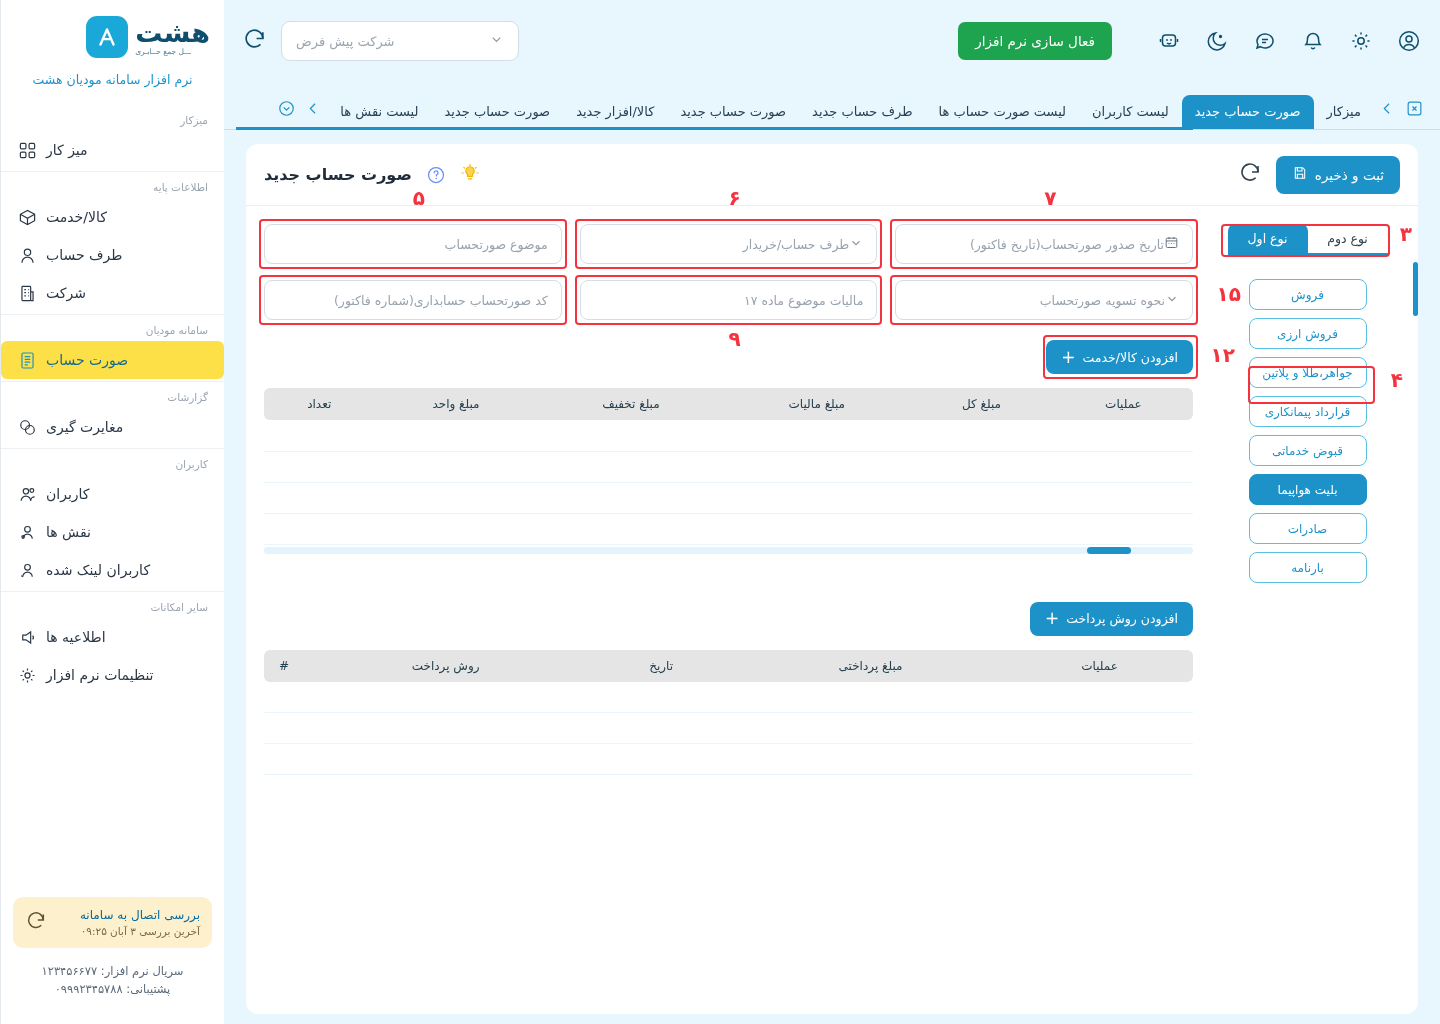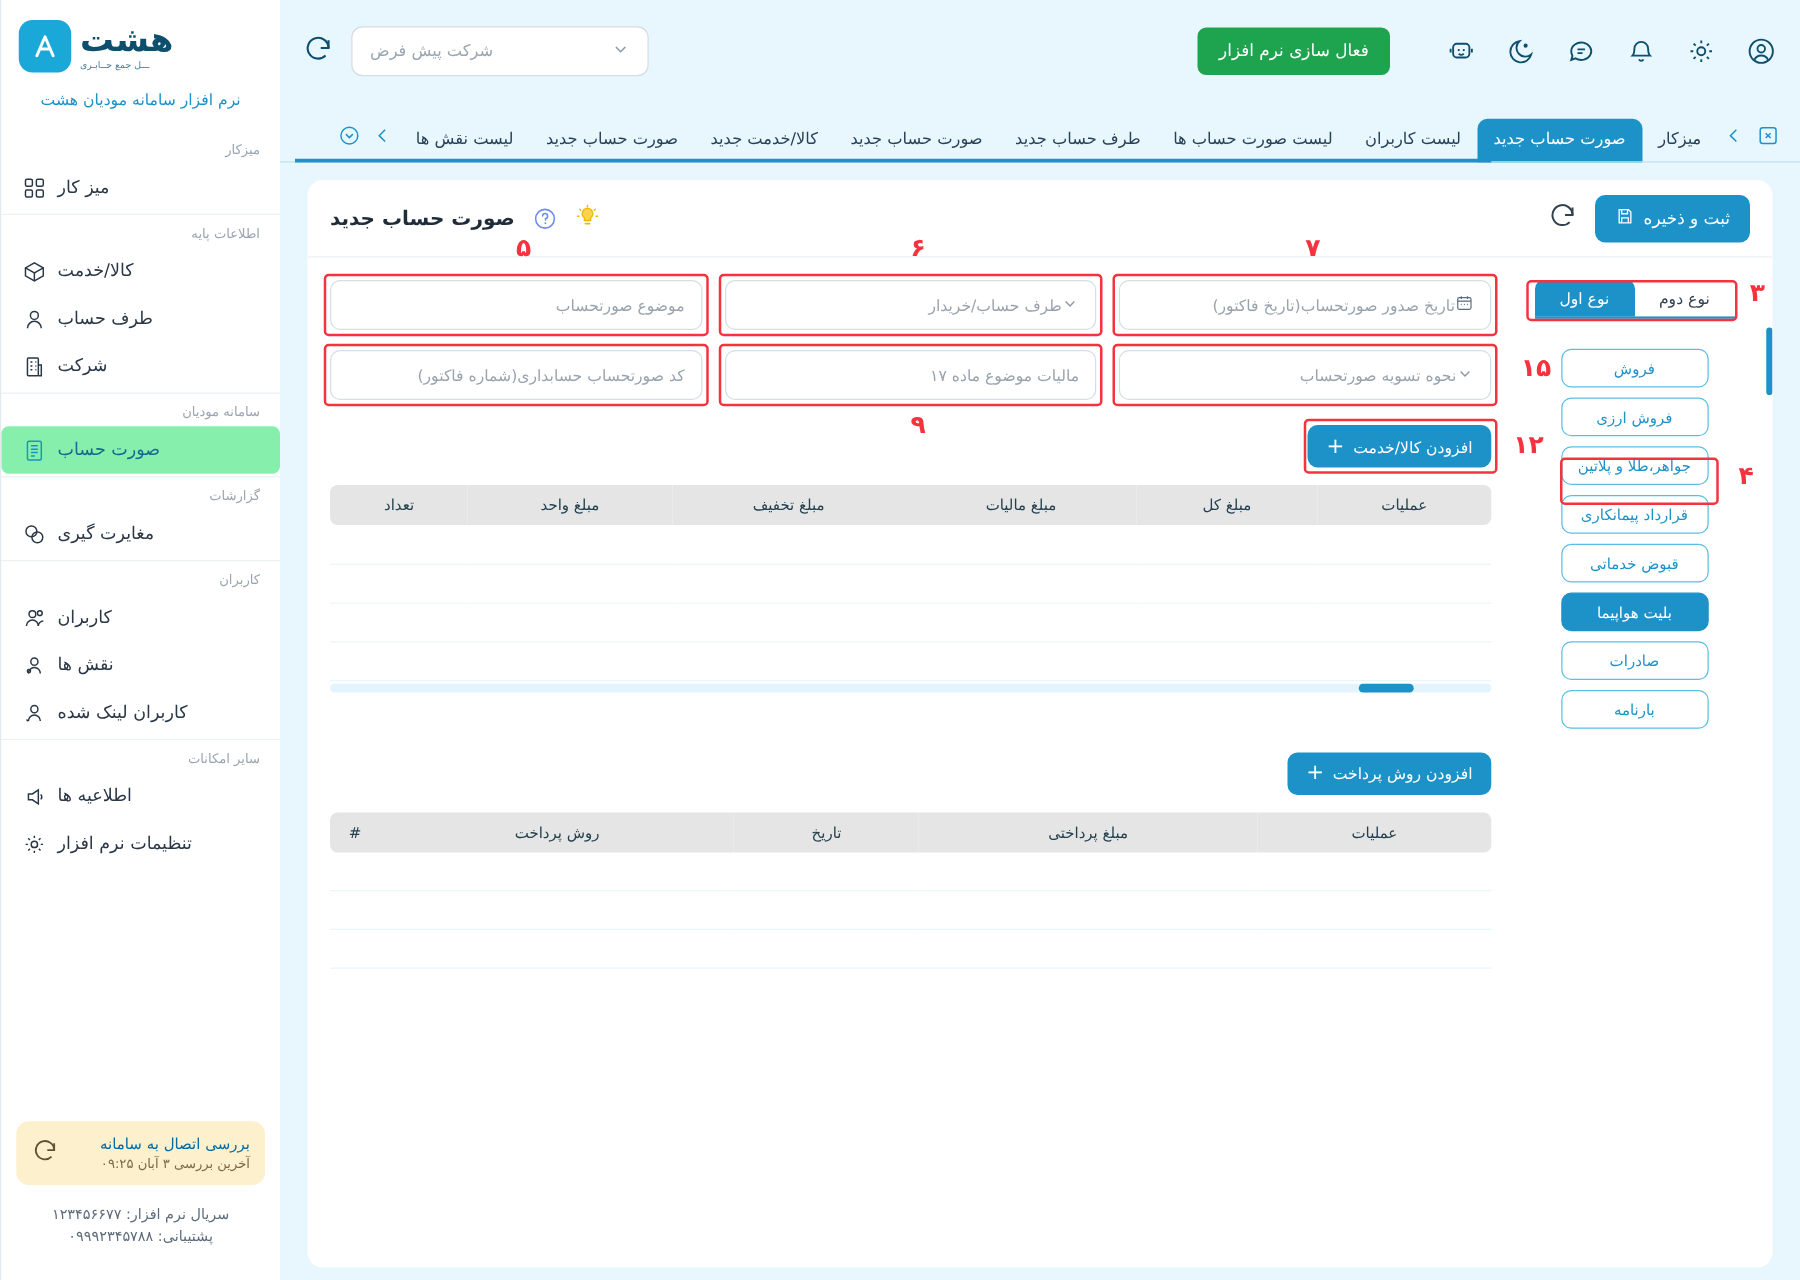--- a/index.html
+++ b/index.html
@@ -11,21 +11,21 @@
   }
   .app { position: relative; width: 1440px; height: 1024px; display: flex; flex-direction: row; }
 
   
   .sidebar {
     width: 224px; height: 1024px; background: #ffffff;
     border-left: 1px solid #e4e9ee;
     display: flex; flex-direction: column; align-items: stretch;
     order: 2; position: relative; flex: 0 0 224px;
   }
-  .brand { padding: 16px 14px 6px; display: flex; justify-content: flex-end; }
+  .brand { padding: 16px 14px 6px; display: flex; justify-content: flex-start; }
   .brand-logo { display: flex; align-items: center; gap: 7px; }
   .logo-mark {
     width: 42px; height: 42px; border-radius: 11px; background: #19a8d8;
     display: flex; align-items: center; justify-content: center;
   }
   .logo-mark svg { width: 26px; height: 26px; }
   .logo-word { display: flex; flex-direction: column; align-items: flex-end; line-height: 1; }
   .logo-word .big { font-size: 27px; font-weight: bold; color: #0d4f6c; letter-spacing: -1px; }
   .logo-word .small { font-size: 7.5px; color: #4b7d95; letter-spacing: 1px; margin-top: 2px; }
   .brand-sub { text-align: center; color: #1d92c9; font-size: 12.5px; padding: 8px 6px 16px; }
@@ -36,21 +36,21 @@
     padding: 9px 16px 5px 16px;
   }
   .nav-sep { height: 1px; background: #edf1f4; margin: 2px 0 0 0; }
   .nav-item {
     display: flex; align-items: center; justify-content: flex-end; gap: 9px;
     padding: 9px 16px; color: #2a3746; font-size: 14px; cursor: pointer;
     border-radius: 6px; margin: 0 0px;
   }
   .nav-item .ico { width: 20px; height: 20px; display: flex; align-items: center; justify-content: center; }
   .nav-item .ico svg { width: 19px; height: 19px; stroke: #2a3746; fill: none; stroke-width: 1.5; }
-  .nav-item.active { background: #86efac; position: relative; }
+  .nav-item.active { background: #fde047; position: relative; }
   .nav-item.active .lbl { color: #13698f; }
   .nav-item.active .ico svg { stroke: #1d92c9; }
 
   .sys-check {
     margin: 10px 12px 14px; background: #fdf0cd; border-radius: 10px;
     padding: 11px 12px; display: flex; align-items: center; gap: 10px;
     flex-direction: row-reverse; justify-content: space-between;
   }
   .sys-check .txt { text-align: right; }
   .sys-check .t1 { font-size: 12px; color: #0369a1; }
@@ -448,21 +448,21 @@
           <svg viewBox="0 0 24 24">
               <path d="M14 6l-6 6 6 6"></path>
             </svg>
         </span>
         <div class="tab">میزکار</div>
         <div class="tab active">صورت حساب جدید</div>
         <div class="tab">لیست کاربران</div>
         <div class="tab">لیست صورت حساب ها</div>
         <div class="tab">طرف حساب جدید</div>
         <div class="tab">صورت حساب جدید</div>
-        <div class="tab">کالا/خدمت جدید</div>
+        <div class="tab">کالا/افزار جدید</div>
         <div class="tab">صورت حساب جدید</div>
         <div class="tab">لیست نقش ها</div>
         <span class="tab-ctl">
           <svg viewBox="0 0 24 24">
               <path d="M14 6l-6 6 6 6"></path>
             </svg>
         </span>
         <span class="tab-ctl">
           <svg viewBox="0 0 24 24">
               <circle cx="12" cy="12" r="8.5"></circle>

